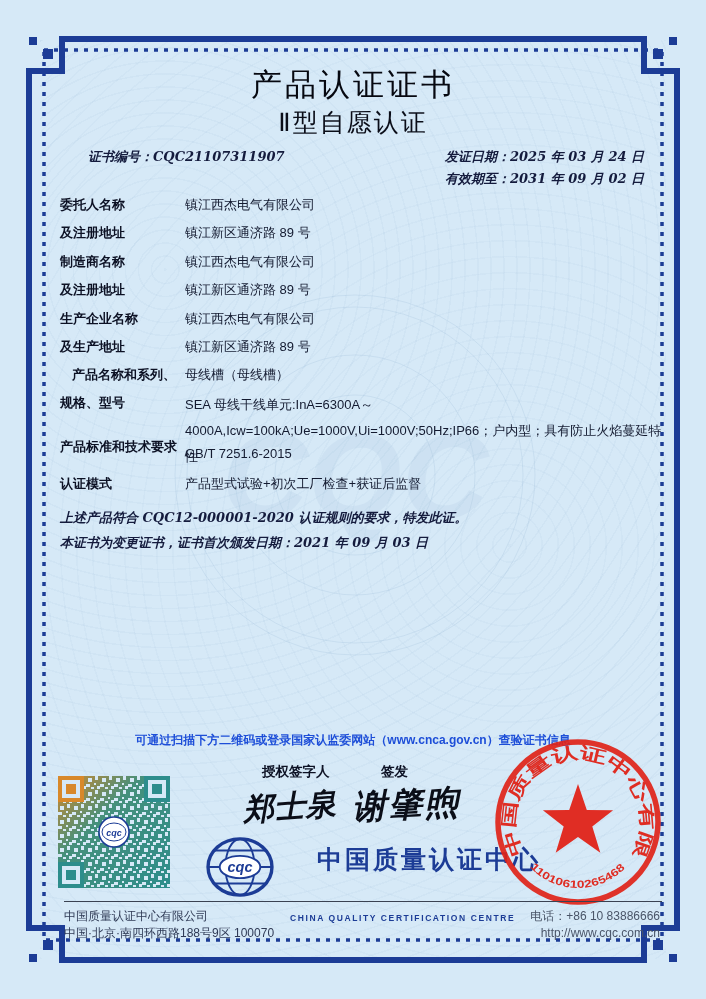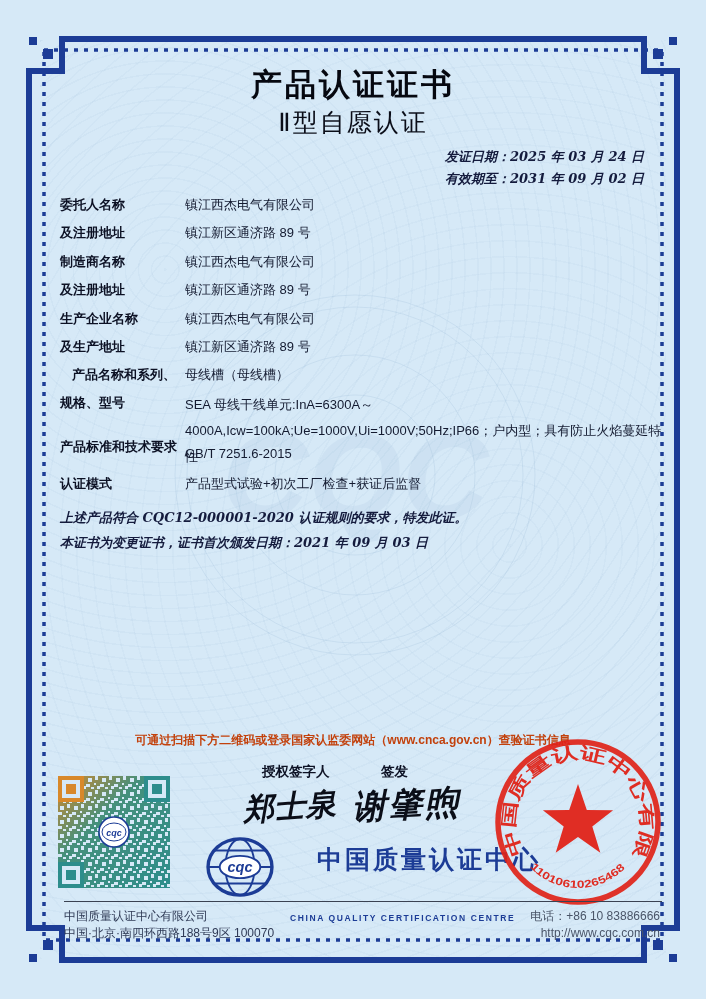--- a/index.html
+++ b/index.html
@@ -12,27 +12,27 @@
   }
   .page{position:relative;width:706px;height:999px;background:#d6e9f7;}
   .page::before{
     content:"";position:absolute;inset:40px;pointer-events:none;
     background-image:
       repeating-radial-gradient(circle at 20% 25%, rgba(110,150,190,0.06) 0 1.5px, transparent 1.5px 13px),
       repeating-radial-gradient(circle at 75% 55%, rgba(110,150,190,0.05) 0 1.5px, transparent 1.5px 16px);
   }
   .border-svg{position:absolute;inset:0;pointer-events:none;}
   .abs{position:absolute;white-space:nowrap;}
-  .title{width:706px;text-align:center;font-size:31px;font-weight:bold;letter-spacing:3px;color:#060810;}
+  .title{width:706px;text-align:center;font-size:31px;font-weight:normal;letter-spacing:3px;color:#060810;}
   .subtitle{width:706px;text-align:center;font-size:25px;letter-spacing:2px;color:#0a0d18;}
   .kai{font-family:"DejaVu Serif",serif;font-style:italic;font-weight:bold;font-size:13px;color:#141b3d;}
   .lbl{font-size:13px;font-weight:bold;color:#0c1124;}
   .val{font-size:13px;color:#131a30;}
   .stmt{font-family:"DejaVu Serif",serif;font-style:italic;font-weight:bold;font-size:13px;color:#141b3d;}
-  .qrnote{width:706px;text-align:center;font-size:12px;font-weight:bold;color:#c2410c;}
+  .qrnote{width:706px;text-align:center;font-size:12px;font-weight:bold;color:#1d4ed8;}
   .signlbl{font-size:13.5px;font-weight:bold;color:#0c1124;}
   .signame{font-style:italic;font-weight:600;color:#0b0e18;}
   .orgcn{font-size:25px;font-weight:bold;color:#1c3c96;letter-spacing:3px;margin-left:29px;}
   .orgen{font-size:8.5px;font-weight:bold;color:#1c3c96;letter-spacing:1.6px;margin-top:37px;}
   .footer-left{font-size:12px;color:#2f3a55;line-height:17px;white-space:nowrap;}
   .footer-right{font-size:12px;color:#4a5568;line-height:17px;text-align:right;white-space:nowrap;}
   .divider{position:absolute;left:64px;top:901px;width:598px;height:0;border-top:1.5px solid #3a4252;}
   .watermark{position:absolute;left:170px;top:290px;opacity:0.5;pointer-events:none;}
 </style>
 </head>
@@ -61,20 +61,23 @@
         <circle cx="185" cy="185" r="168"></circle>
       <circle cx="185" cy="185" r="120"></circle>
         <circle cx="185" cy="185" r="80"></circle>
     </g>
     <text x="185" y="228" text-anchor="middle" font-size="120" font-weight="bold" font-style="italic" fill="rgba(130,165,200,0.22)">CQC</text>
   </svg>
 
   <div class="abs title" style="top:64px;left:0;">产品认证证书</div>
   <div class="abs subtitle" style="top:106px;left:0;">Ⅱ型自愿认证</div>
 
+  <div class="abs kai" style="top:148px;left:88px;">
+    <span>证书编号：</span><span>CQC21107311907</span>
+  </div>
   <div class="abs kai" style="top:148px;left:445px;">
     <span>发证日期：</span><span>2025 年 03 月 24 日</span>
   </div>
   <div class="abs kai" style="top:170px;left:445px;">
     <span>有效期至：</span><span>2031 年 09 月 02 日</span>
   </div>
 
   <div class="abs lbl" style="top:196px;left:60px;">委托人名称</div>
   <div class="abs val" style="top:196px;left:185px;">镇江西杰电气有限公司</div>
   <div class="abs lbl" style="top:224px;left:60px;">及注册地址</div>

